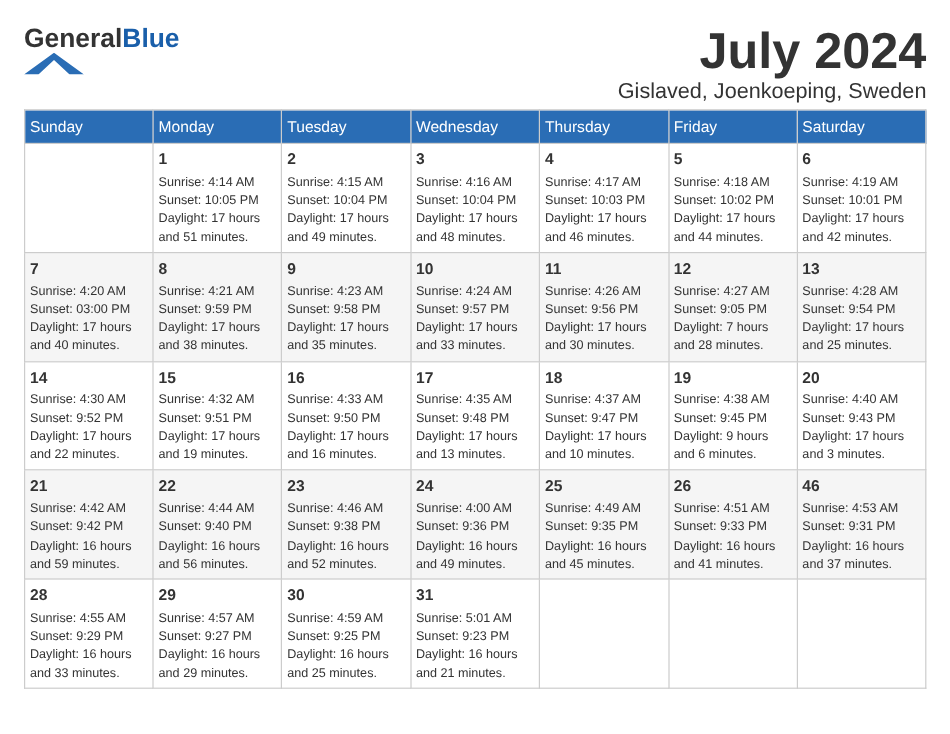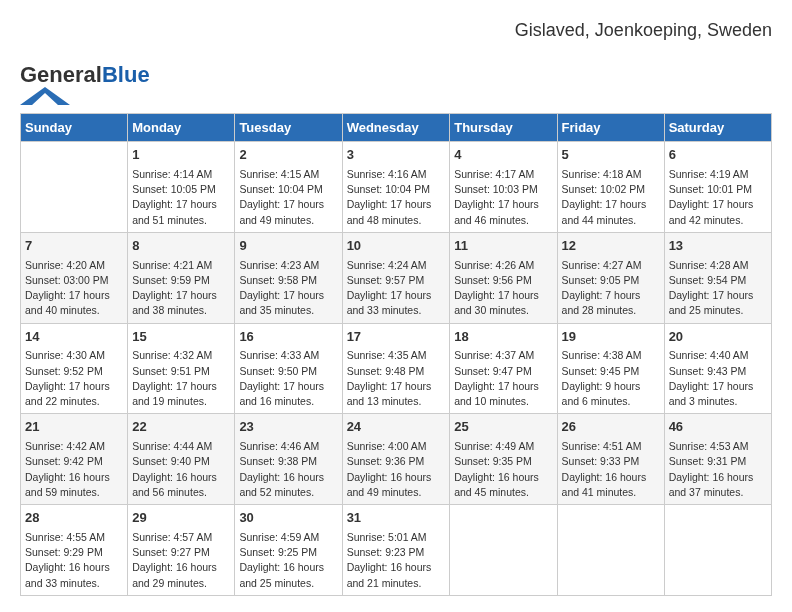--- a/index.html
+++ b/index.html
@@ -11,21 +11,20 @@
       padding: 20px;
     }
     .header {
       display: flex;
       justify-content: space-between;
       align-items: flex-start;
       margin-bottom: 4px;
     }
     .logo {
       display: flex;
-      margin-top: 43px;
     }
     .logo-text {
       font-size: 22px;
       font-weight: bold;
       line-height: 1.1;
     }
     .logo-general { color: #333; }
     .logo-blue { color: #1a5faa; }
     .title-block {
       text-align: right;
@@ -45,21 +44,21 @@
       width: 100%;
       border-collapse: collapse;
       font-size: 11px;
     }
     thead tr th {
       background-color: #2a6db5;
       color: #fff;
       padding: 6px 4px;
       text-align: left;
       font-size: 13px;
-      font-weight: bold;
+      font-weight: normal;
       border: 1px solid #ccc;
     }
     tbody tr td {
       border: 1px solid #ccc;
       vertical-align: top;
       padding: 4px 4px;
       height: 90px;
       width: 108px;
       color: #333;
       font-size: 10.5px;
@@ -88,20 +87,21 @@
       <div class="logo-text">
         <span class="logo-general">General</span><span class="logo-blue">Blue</span>
       </div>
       
       <svg width="50" height="18" viewBox="0 0 50 18">
         <polygon points="0,18 25,0 50,18 38,18 25,6 12,18" fill="#2a6db5"></polygon>
       </svg>
     </div>
   </div>
   <div class="title-block">
+    <div class="month-title">July 2024</div>
     <div class="location-title">Gislaved, Joenkoeping, Sweden</div>
   </div>
 </div>
 
 <table>
   <thead>
     <tr>
     <th>Sunday</th>
         <th>Monday</th>
         <th>Tuesday</th>

